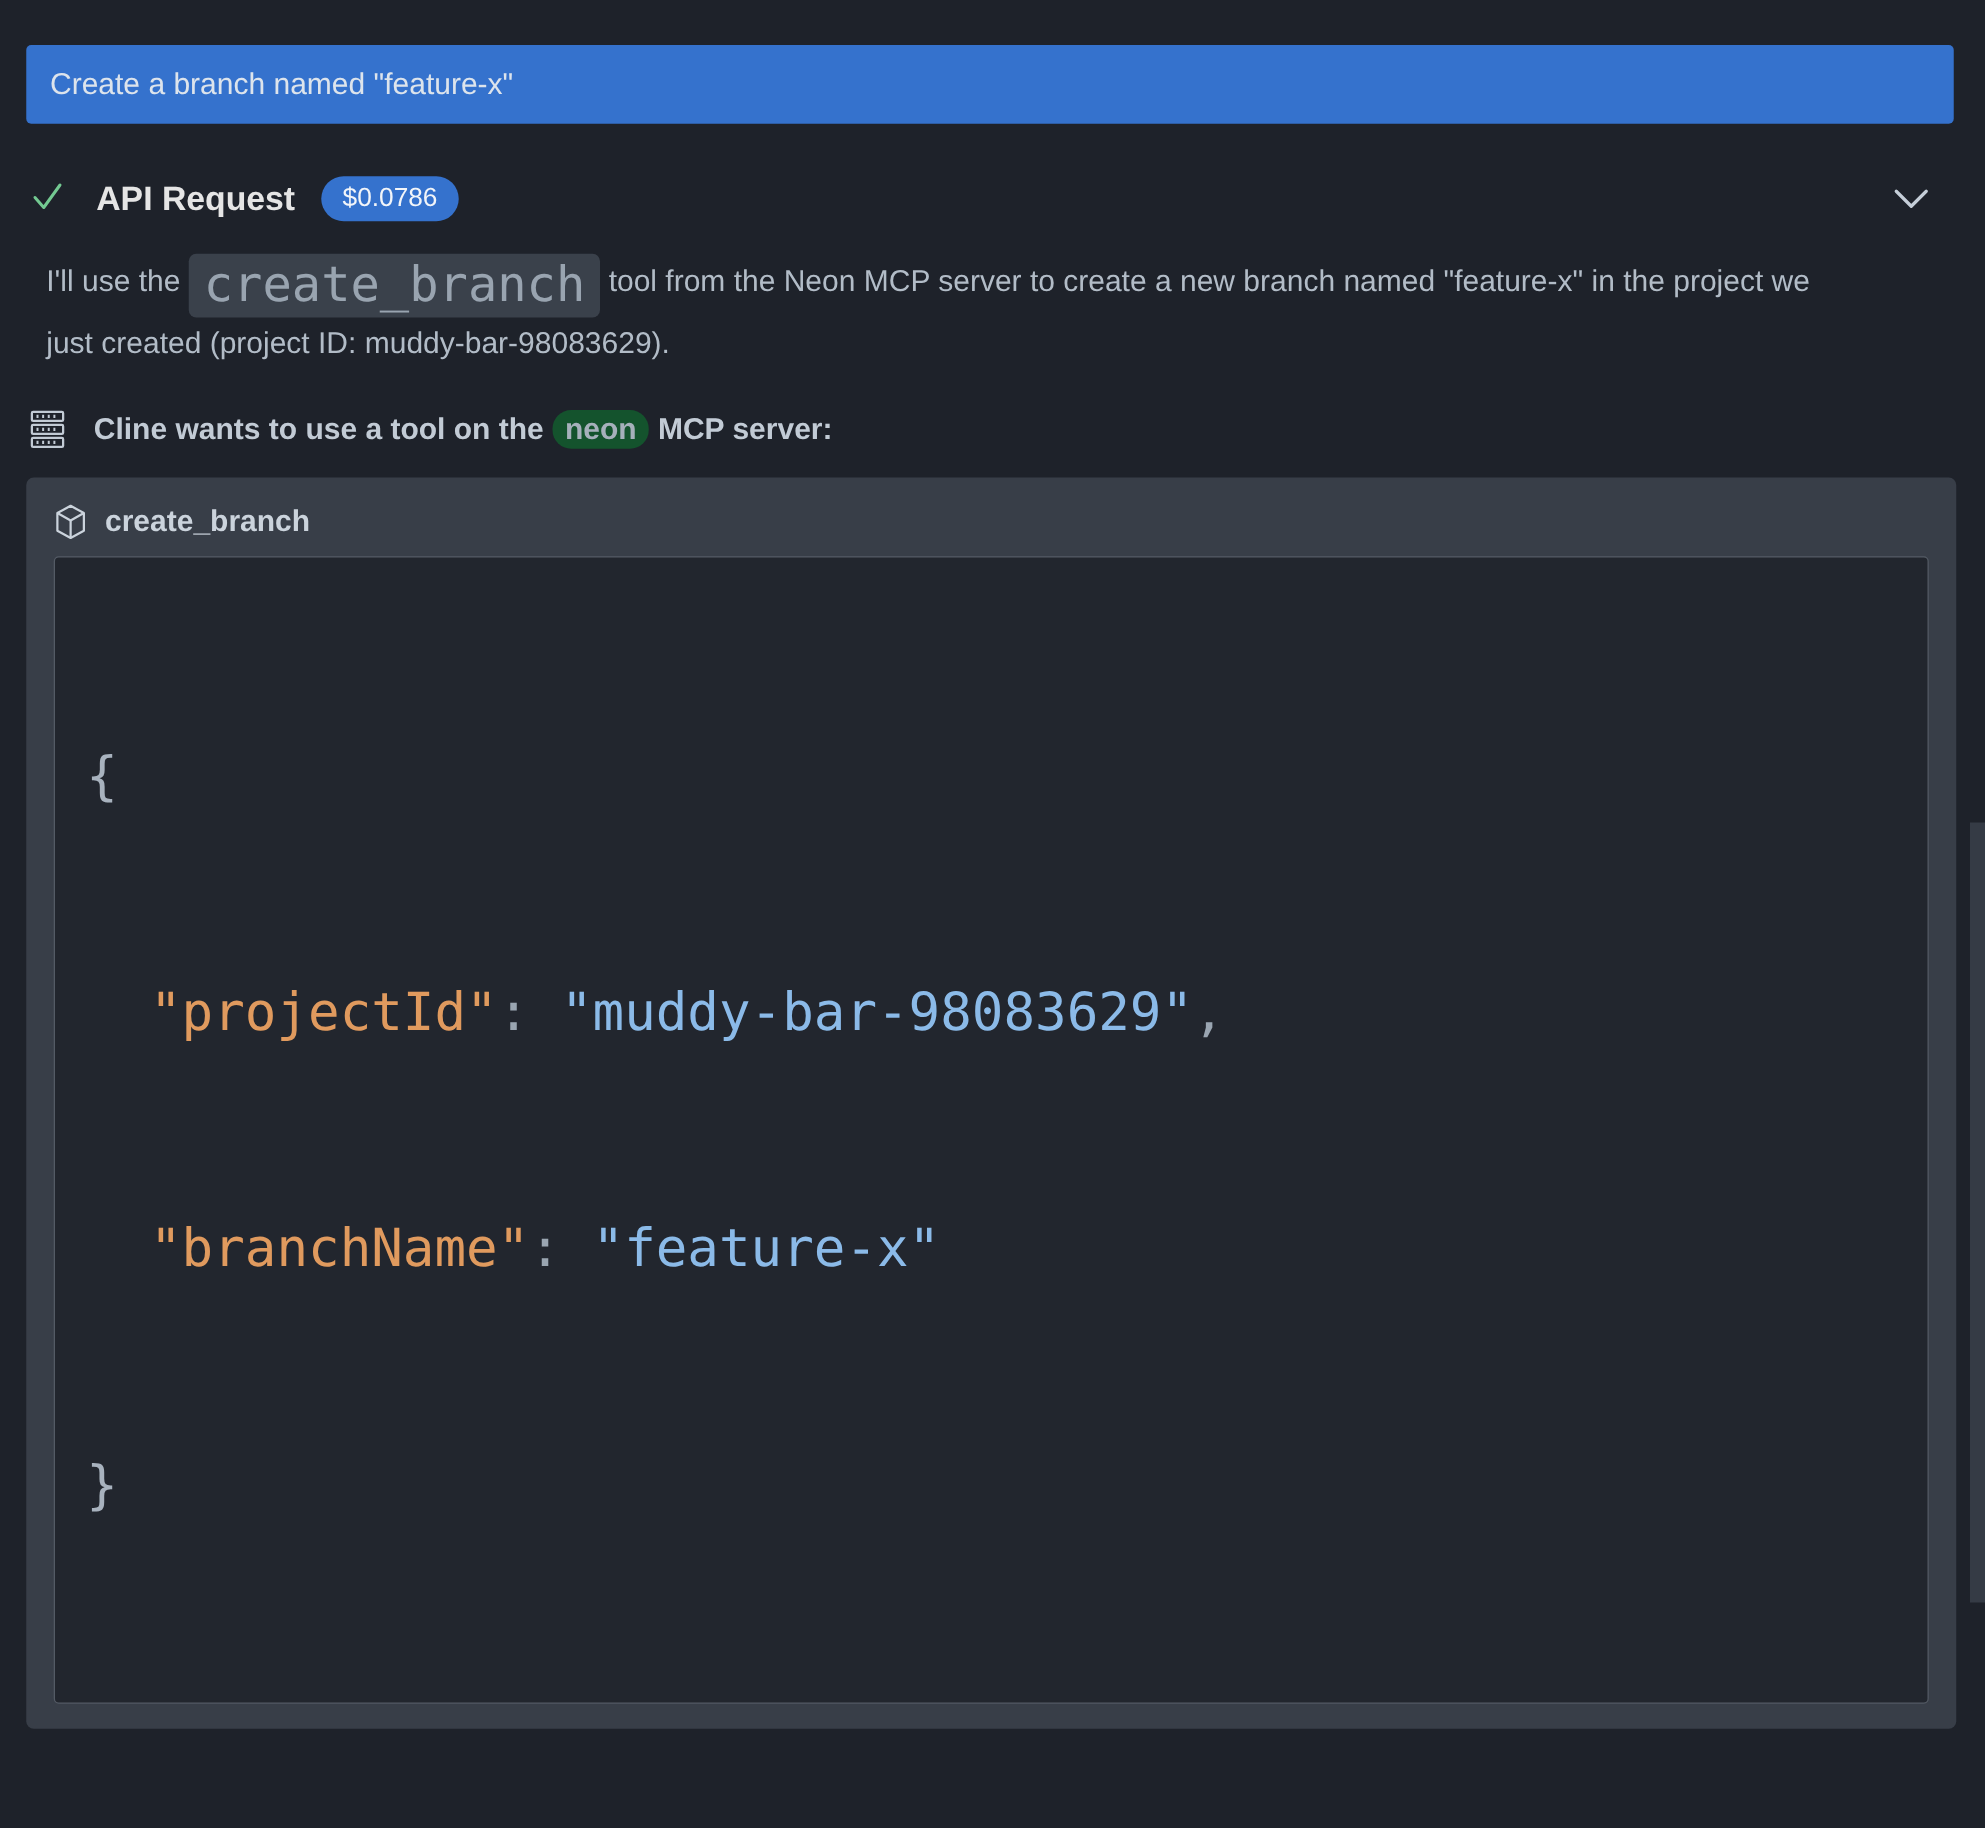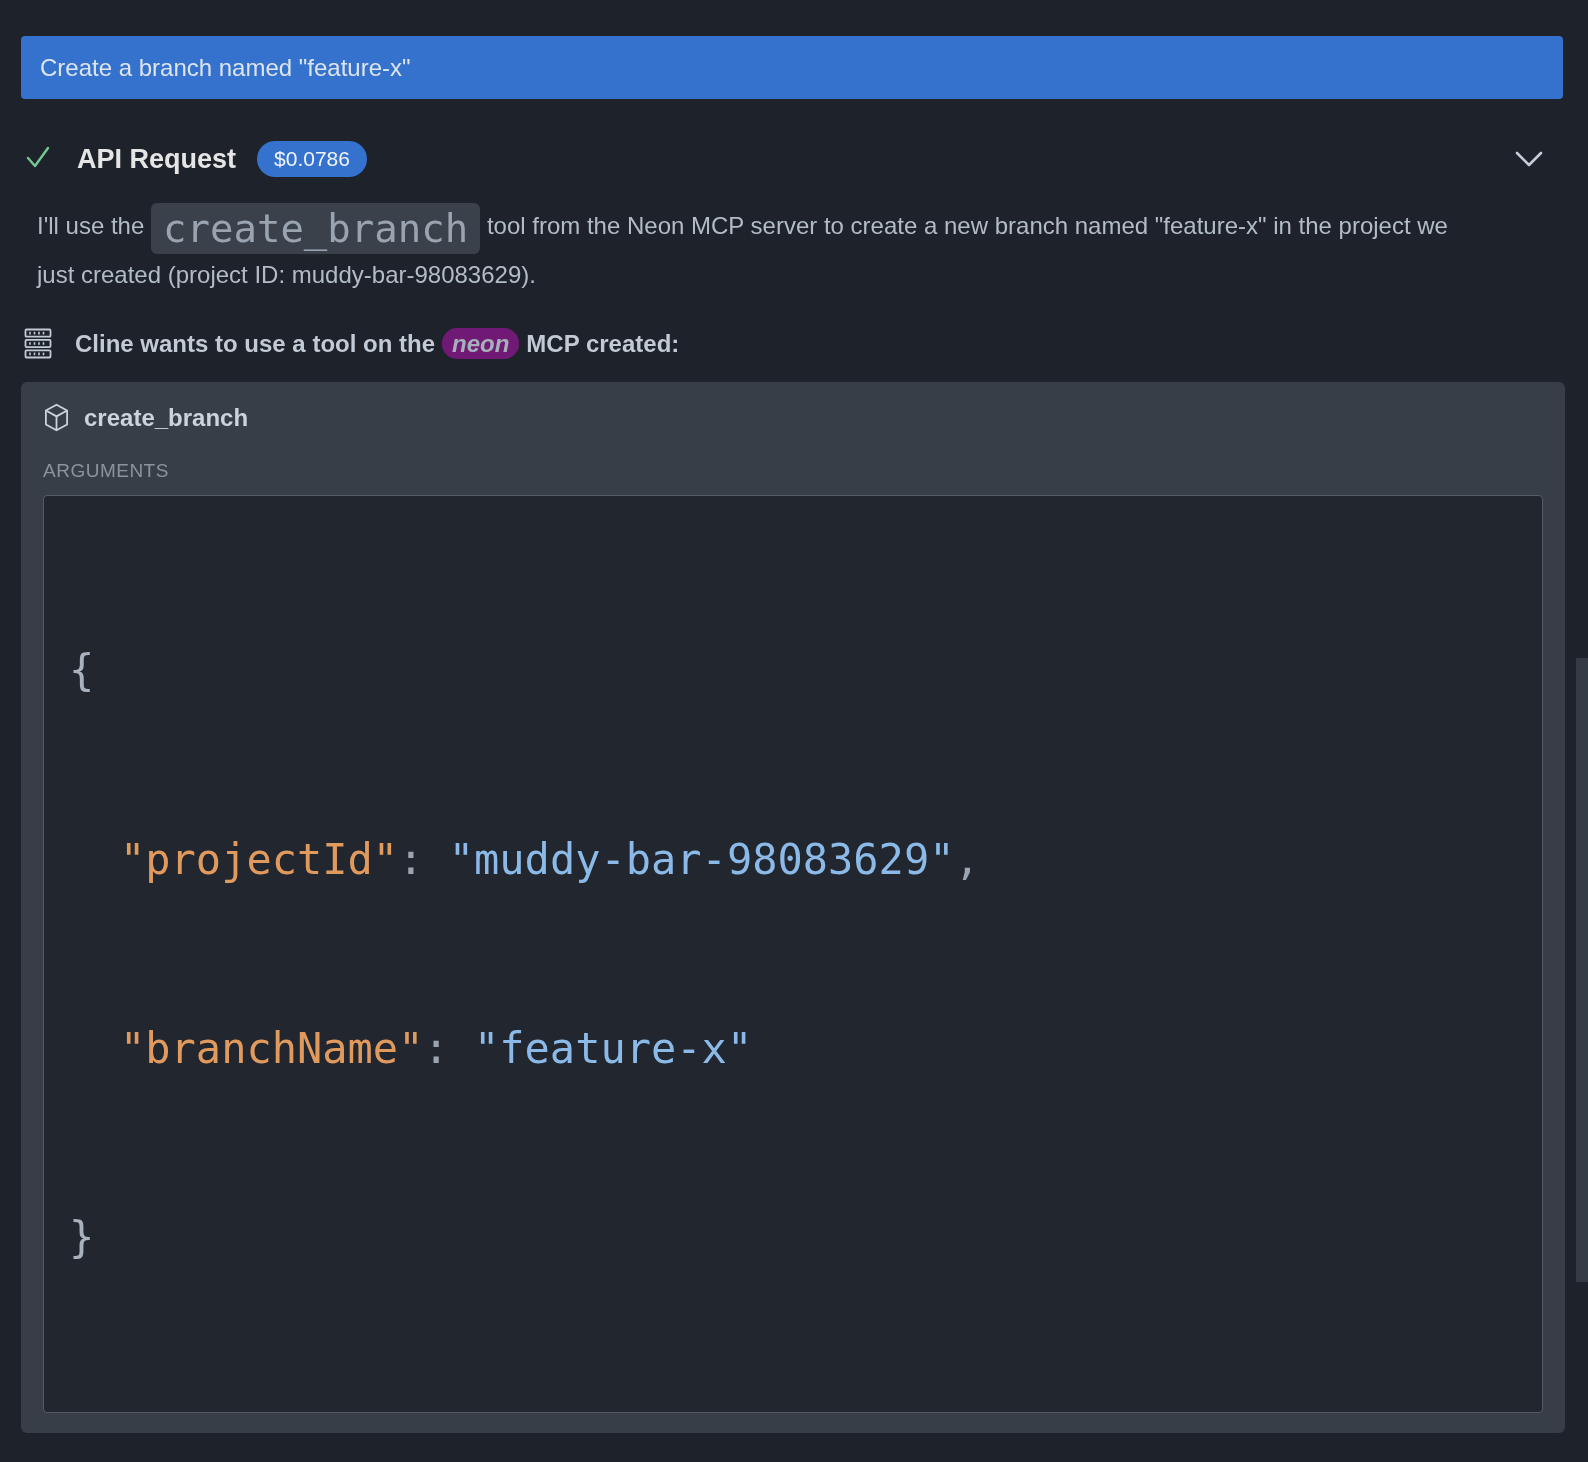--- a/index.html
+++ b/index.html
@@ -65,26 +65,25 @@
   .mcp-row {
     margin: 30px 60px 0 24px;
     display: flex;
     align-items: center;
     font-size: 24px;
     font-weight: bold;
     color: #c2cbd5;
   }
   .mcp-row .icon-wrap { margin-right: 23px; display: flex; }
   .server-chip {
-    background: #701a75;
+    background: #14532d;
     color: #a6b0bb;
     border-radius: 15px;
     padding: 2px 10px;
     margin: 0 7px;
-    font-style: italic;
   }
 
   
   .tool-card {
     margin: 23px 23px 0 21px;
     background: #383e48;
     border-radius: 6px;
     padding: 21px 22px 20px 22px;
   }
   .tool-title-row { display: flex; align-items: center; }
@@ -165,36 +164,35 @@
           <line x1="15" y1="14.2" x2="15" y2="16.8"></line>
           <line x1="19.5" y1="14.2" x2="19.5" y2="16.8"></line>
         <line x1="6" y1="24.6" x2="6" y2="27.2"></line>
           <line x1="10.5" y1="24.6" x2="10.5" y2="27.2"></line>
           <line x1="15" y1="24.6" x2="15" y2="27.2"></line>
           <line x1="19.5" y1="24.6" x2="19.5" y2="27.2"></line>
       </g>
     </svg>
   </span>
   <span>
-    <span>Cline wants to use a tool on the</span><span class="server-chip">neon</span><span>MCP created:</span>
+    <span>Cline wants to use a tool on the</span><span class="server-chip">neon</span><span>MCP server:</span>
   </span>
 </div>
 
 <div class="tool-card">
   <div class="tool-title-row">
     <span class="icon-wrap">
       <svg width="27" height="29" viewBox="0 0 24 26" fill="none" stroke="#cbd3dc" stroke-width="1.6" stroke-linejoin="round">
         <path d="M12 1.5 L21.5 6.7 V19.3 L12 24.5 L2.5 19.3 V6.7 Z"></path>
         <path d="M2.5 6.7 L12 12 L21.5 6.7"></path>
         <path d="M12 12 V24.5"></path>
       </svg>
     </span>
     <span class="tool-name">create_branch</span>
   </div>
-  <div class="section-label">ARGUMENTS</div>
   <div class="args-box">
     <div>{</div>
     <div class="json-indent"><span class="json-key">"projectId"</span><span class="json-punc">: </span><span class="json-str">"muddy-bar-98083629"</span><span class="json-punc">,</span></div>
     <div class="json-indent"><span class="json-key">"branchName"</span><span class="json-punc">: </span><span class="json-str">"feature-x"</span><span class="json-punc"></span></div>
     <div>}</div>
   </div>
 </div>
 
 <div class="scrollbar-thumb"></div>
 

